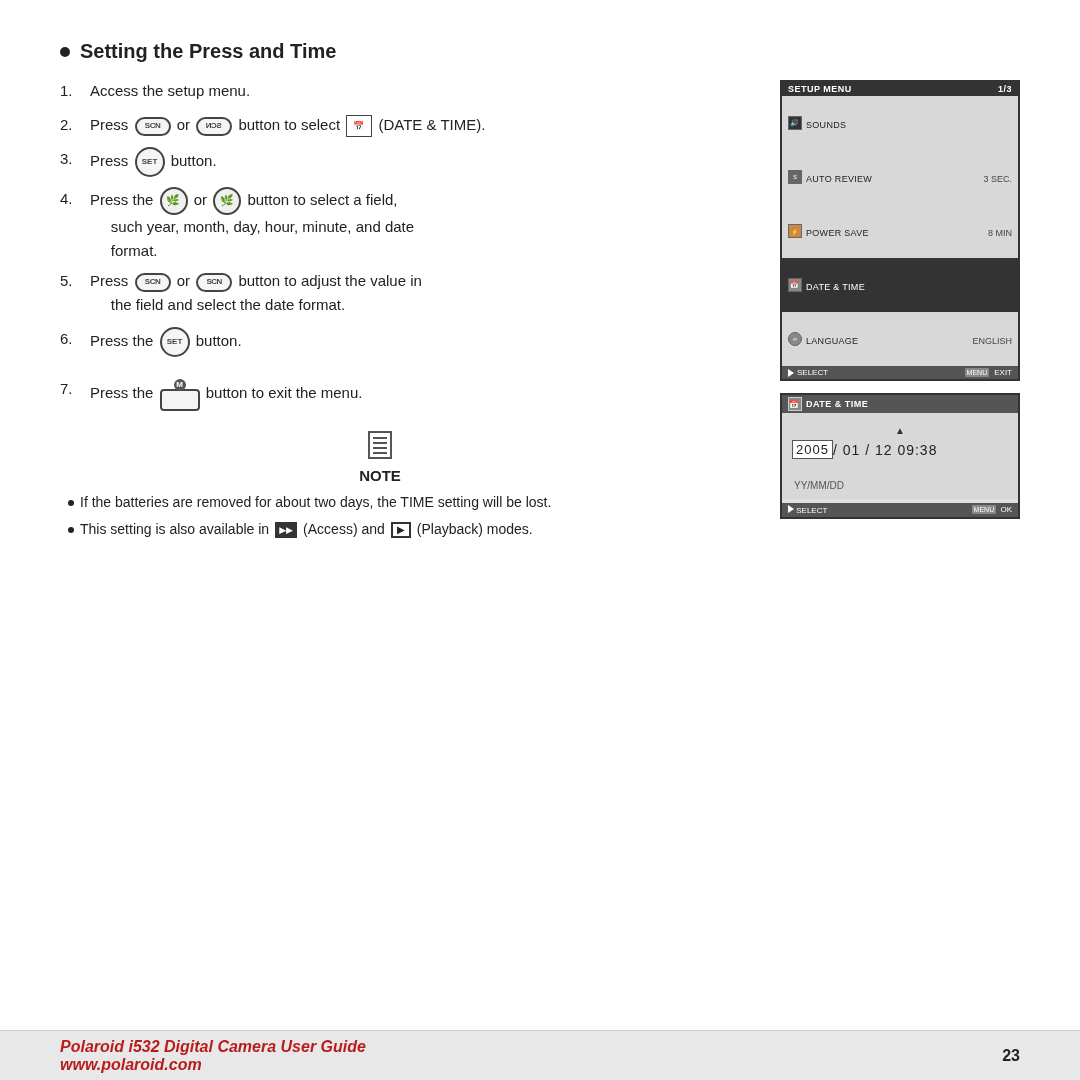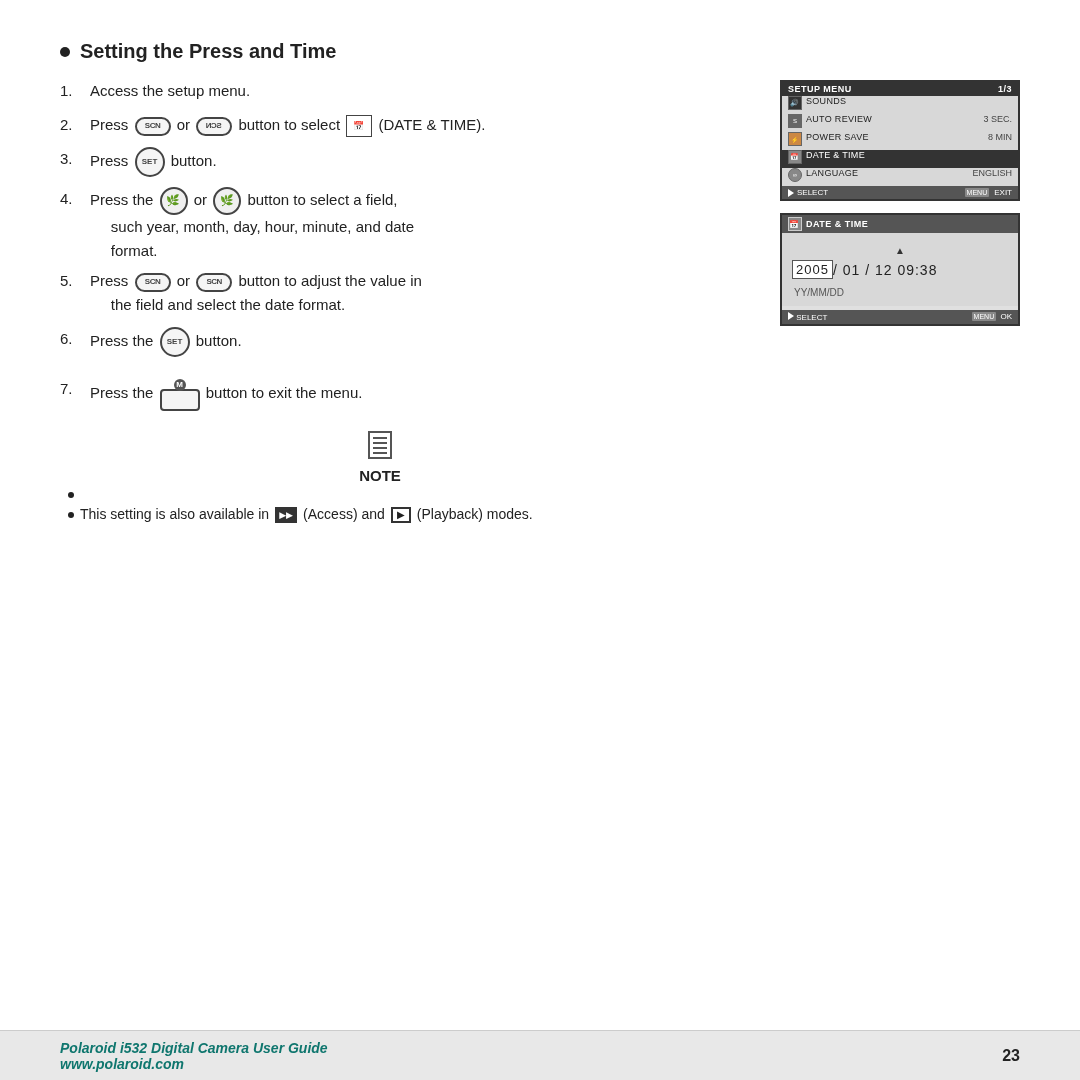--- a/index.html
+++ b/index.html
@@ -175,22 +175,22 @@
       padding: 2px 6px;
       display: flex;
       justify-content: space-between;
       font-size: 9px;
       font-weight: bold;
       letter-spacing: 0.5px;
     }
 
     .menu-item {
       display: flex;
-      align-items: flex-start;
-      padding: 0 6px;
+      align-items: flex-end;
+      padding: 20px 6px;
       gap: 4px;
       font-size: 9px;
       min-height: 18px;
     }
 
     .menu-item.highlighted {
       background: #333;
       color: #fff;
     }
 
@@ -304,21 +304,21 @@
     .datetime-year {
       background: #fff;
       border: 1px solid #555;
       padding: 1px 3px;
       font-size: 13px;
     }
 
     .datetime-format {
       font-size: 10px;
       color: #555;
-      margin-top: 8px;
+      margin-top: 21px;
       padding-left: 2px;
     }
 
     .datetime-footer {
       background: #555;
       color: #fff;
       display: flex;
       justify-content: space-between;
       padding: 2px 6px;
       font-size: 8px;
@@ -392,22 +392,22 @@
       border-top: 1px solid #ccc;
       display: flex;
       align-items: center;
       justify-content: space-between;
       padding: 0 60px;
     }
 
     .footer-left {
       font-style: italic;
       font-weight: bold;
-      font-size: 14px;
-      color: #0f766e;
+      font-size: 16px;
+      color: #b91c1c;
     }
 
     .footer-right {
       font-size: 16px;
       font-weight: bold;
       color: #222;
     }
   </style>
 </head>
 <body>
@@ -498,20 +498,21 @@
         <div class="note-icon-line"></div>
         <div class="note-icon-line"></div>
         <div class="note-icon-line"></div>
         <div class="note-icon-line"></div>
       </div>
       <span>NOTE</span>
     </div>
     <ul class="note-bullets">
       <li>
         <span class="note-bullet-dot"></span>
+        <span>If the batteries are removed for about two days, the TIME setting will be lost.</span>
       </li>
       <li>
         <span class="note-bullet-dot"></span>
         <span>This setting is also available in </span>
         <span style="display:inline-block; background:#333; color:#fff; width:22px; height:16px; font-size:9px; text-align:center; line-height:16px; vertical-align:middle;">▶▶</span>
         <span> (Access) and </span>
         <span style="display:inline-flex; align-items:center; justify-content:center; border:2px solid #333; width:20px; height:16px; font-size:10px; vertical-align:middle;">▶</span>
         <span> (Playback) modes.</span>
       </li>
     </ul>

